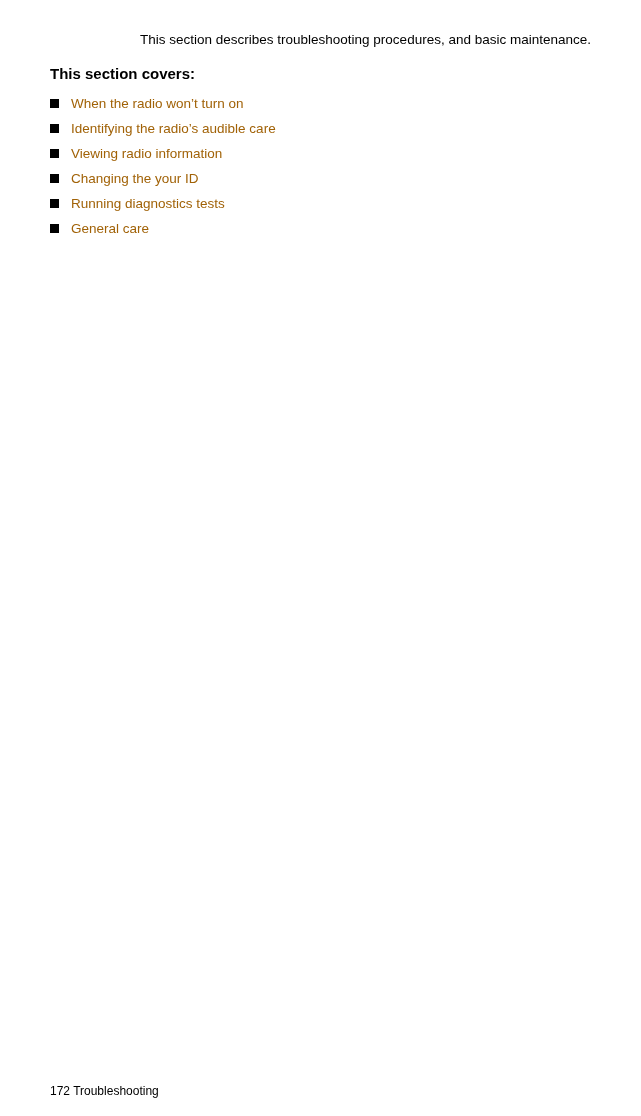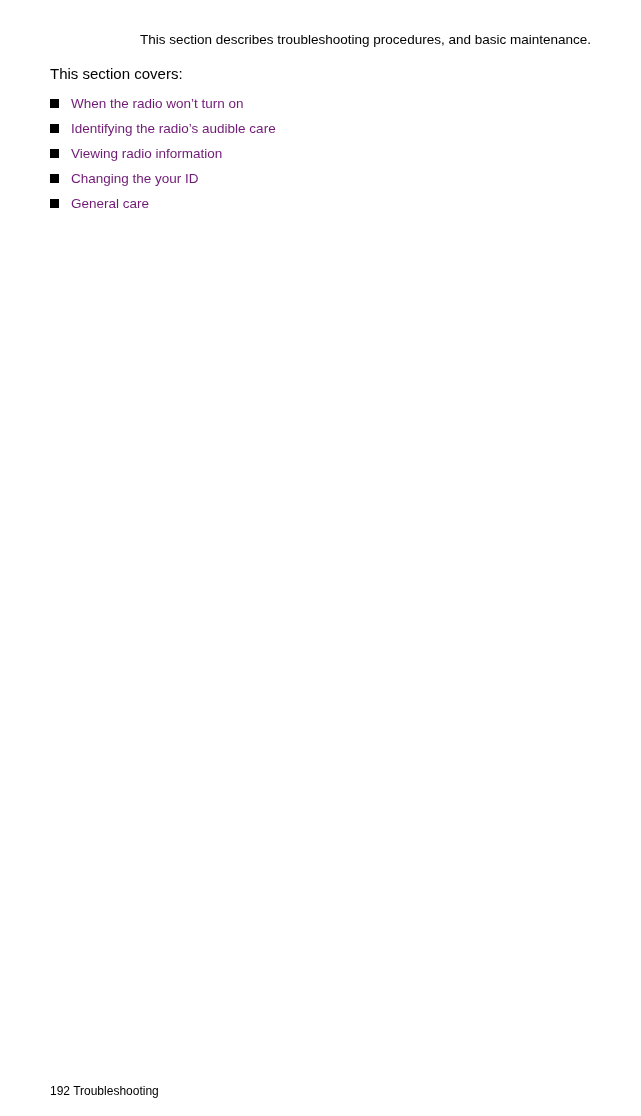--- a/index.html
+++ b/index.html
@@ -34,21 +34,21 @@
     .intro-text {
       font-size: 13.5px;
       line-height: 1.55;
       margin-bottom: 14px;
       color: #000000;
       text-align: right;
     }
 
     .section-covers-heading {
       font-size: 15px;
-      font-weight: normal;
+      font-weight: bold;
       margin-bottom: 14px;
       margin-top: 10px;
     }
 
     .bullet-list {
       list-style: none;
       padding: 0;
       margin: 0;
     }
 
@@ -63,21 +63,21 @@
       display: inline-block;
       width: 9px;
       height: 9px;
       background: #000000;
       margin-right: 12px;
       margin-top: 3px;
       flex-shrink: 0;
     }
 
     .link-text {
-      color: #701a75;
+      color: #a16207;
       text-decoration: none;
     }
 
     .page-footer {
       position: absolute;
       bottom: 18px;
       left: 50px;
       font-size: 12px;
       color: #000000;
     }
@@ -105,19 +105,23 @@
     <li>
       <span class="bullet-square"></span>
       <a class="link-text" href="#">Viewing radio information</a>
     </li>
     <li>
       <span class="bullet-square"></span>
       <a class="link-text" href="#">Changing the your ID</a>
     </li>
     <li>
       <span class="bullet-square"></span>
+      <a class="link-text" href="#">Running diagnostics tests</a>
+    </li>
+    <li>
+      <span class="bullet-square"></span>
       <a class="link-text" href="#">General care</a>
     </li>
   </ul>
 
-  <div class="page-footer">192    Troubleshooting</div>
+  <div class="page-footer">172    Troubleshooting</div>
 
 </div>
 
 </body></html>

